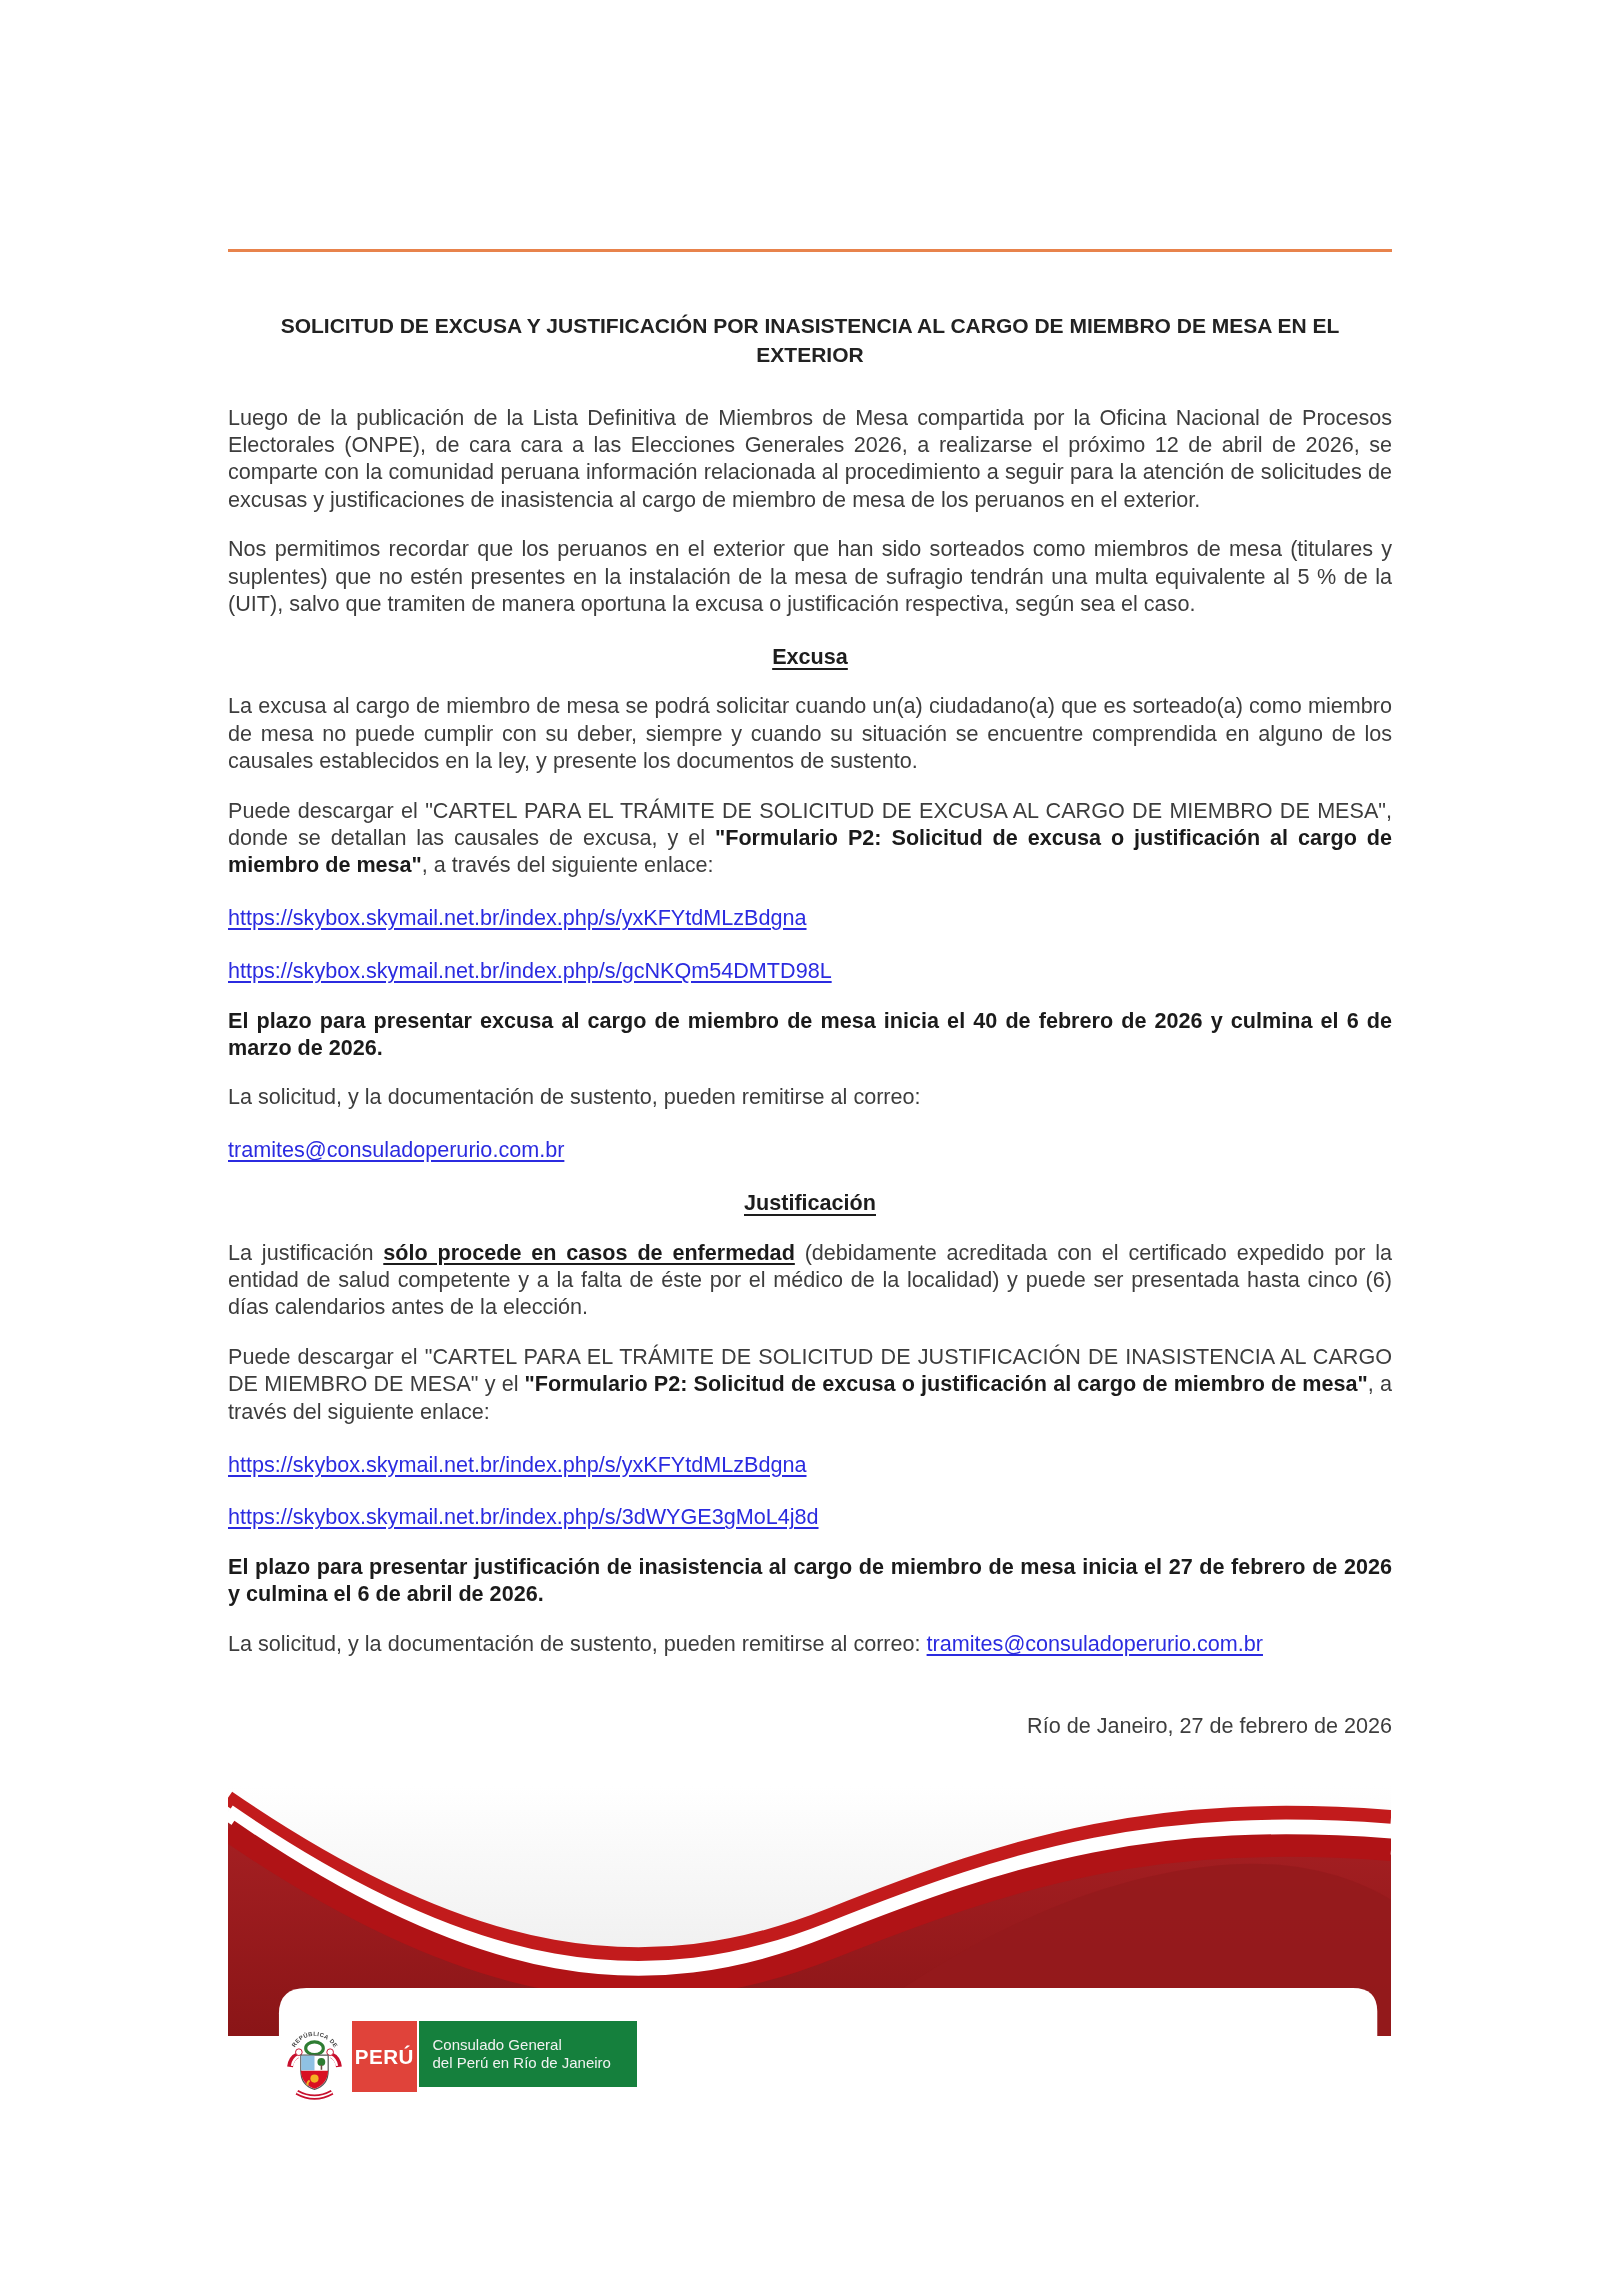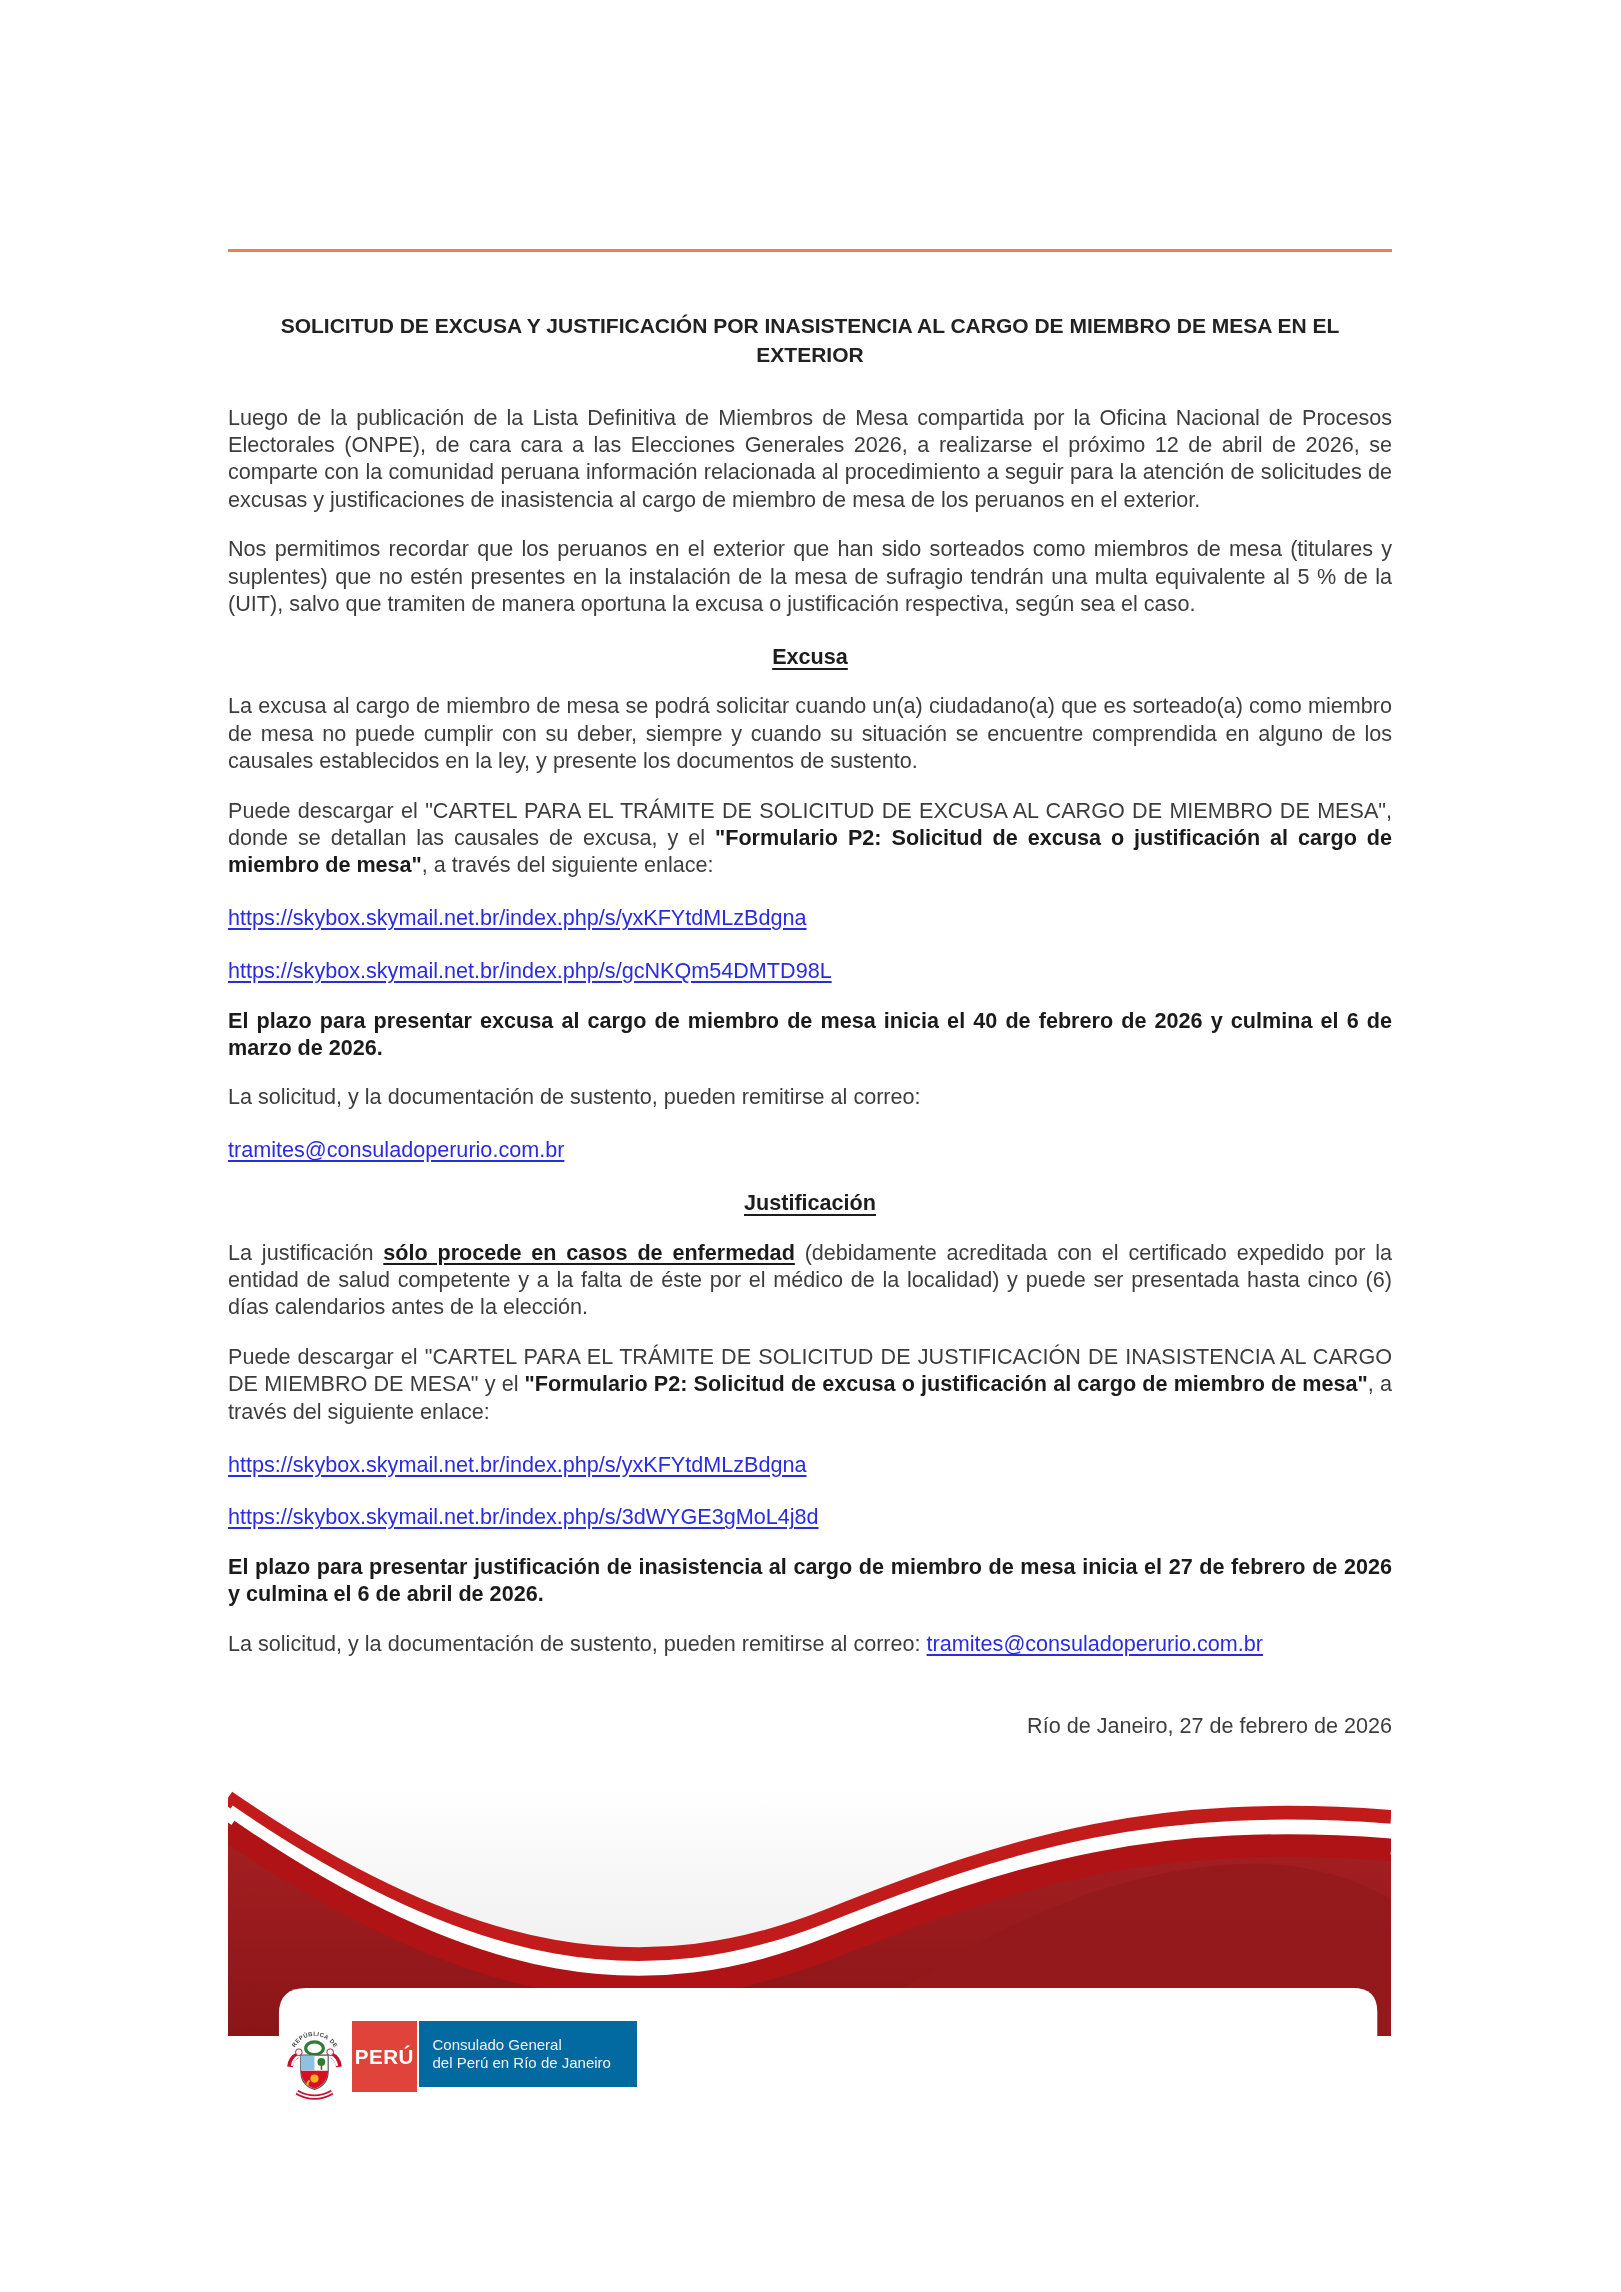--- a/index.html
+++ b/index.html
@@ -36,21 +36,21 @@
   .banner{position:relative;margin:47px 229px 0 228px;height:325px;}
   .banner svg.wave{position:absolute;left:0;top:0;}
   .logo-row{position:absolute;left:57px;top:235px;display:flex;align-items:flex-start;}
   .crest{width:59px;height:88px;margin-top:-5.9px;}
   .logo-box-red{
     margin-left:7.8px;width:65px;height:71px;background:#e0433a;color:#ffffff;
     display:flex;align-items:center;justify-content:center;
     font-size:20.6px;font-weight:700;letter-spacing:0.5px;
   }
   .logo-box-gray{
-    margin-left:2px;width:218px;height:66px;background:#0369a1;color:#f2f2f2;
+    margin-left:2px;width:218px;height:66px;background:#15803d;color:#f2f2f2;
     display:flex;flex-direction:column;justify-content:center;
     padding-left:13.7px;box-sizing:border-box;font-size:15px;line-height:18.6px;
   }
 </style>
 </head>
 <body>
 
 <div class="doc">
 
   <div class="rule"></div>

